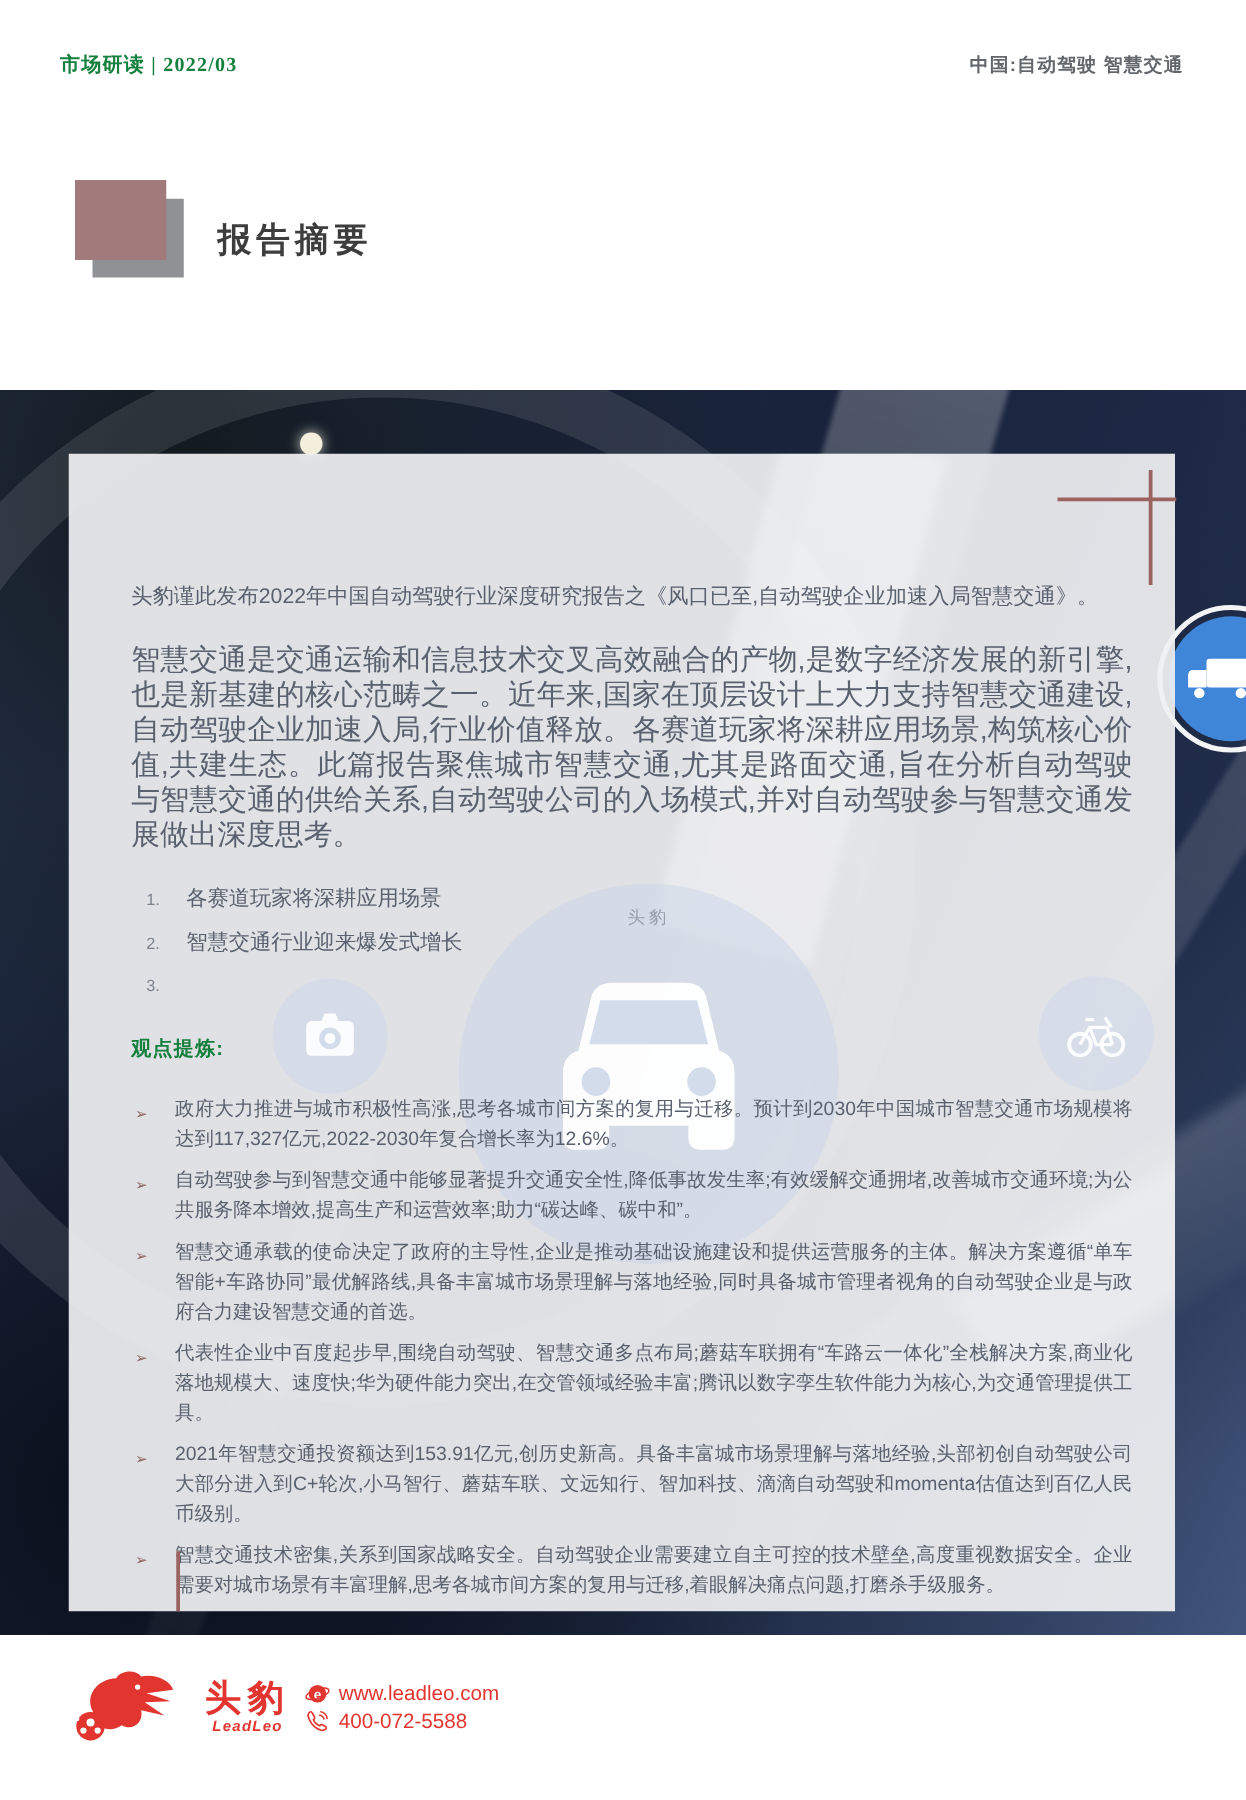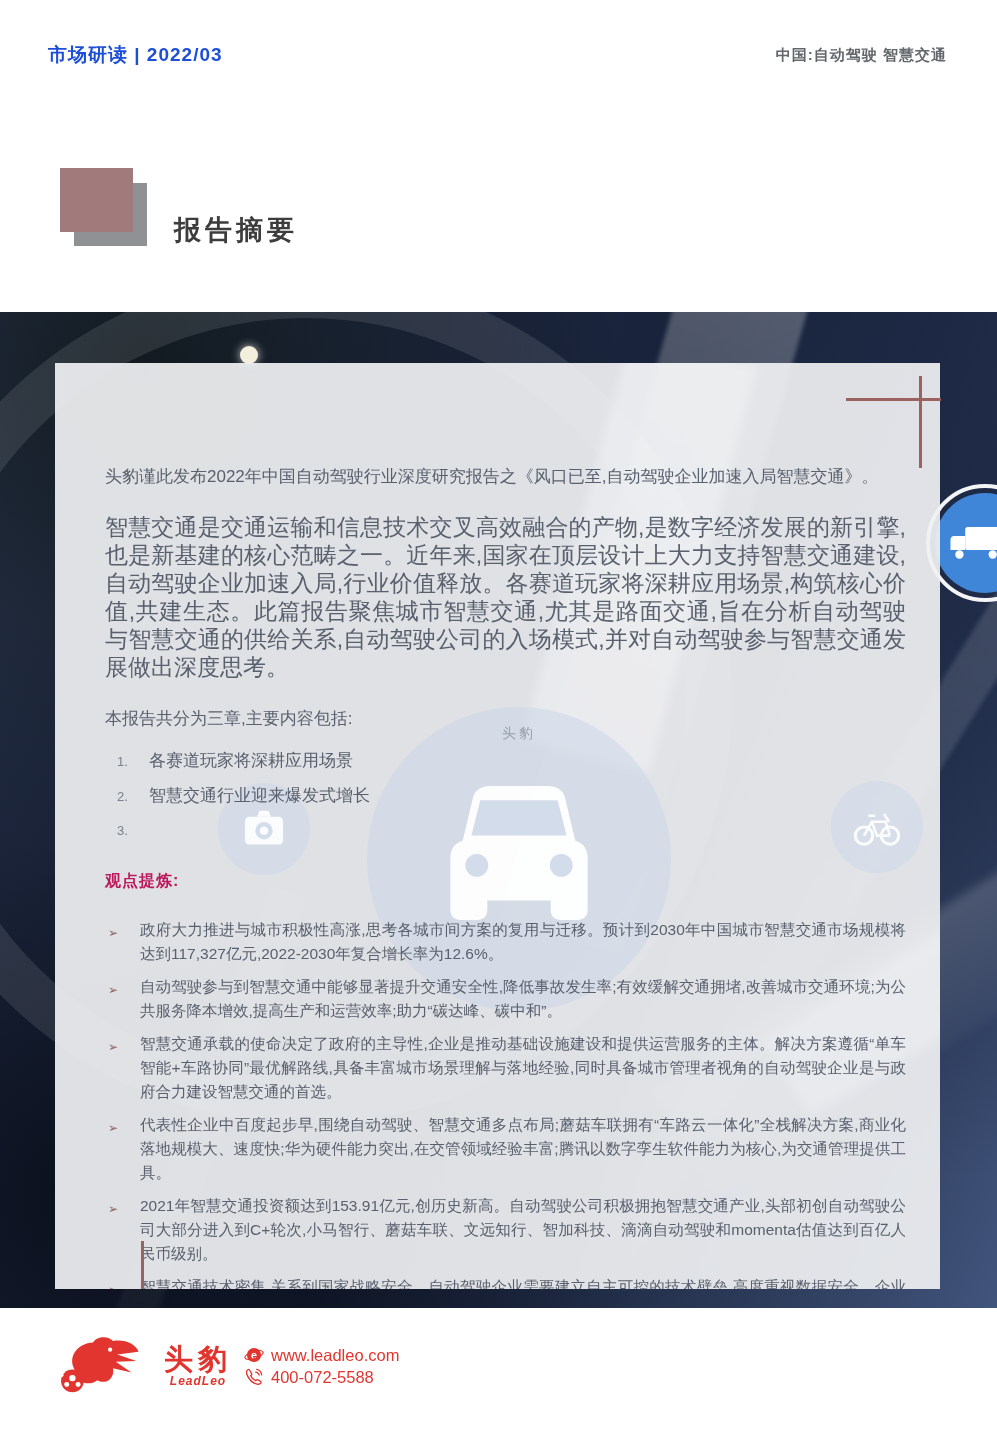--- a/index.html
+++ b/index.html
@@ -1,24 +1,24 @@
 <!DOCTYPE html>
 <html><head>
 <meta charset="utf-8">
 <style>
   html,body{margin:0;padding:0;}
   body{width:997px;height:1440px;background:#ffffff;font-family:"Liberation Sans","DejaVu Sans",sans-serif;position:relative;overflow:hidden;}
 
   
   .hdr{position:absolute;top:42px;left:48px;right:50px;display:flex;justify-content:space-between;align-items:center;}
-  .hdr-left{color:#1d4ed8;font-size:19px;font-weight:600;letter-spacing:1px;}
+  .hdr-left{color:#15803d;font-size:16px;font-weight:600;letter-spacing:1px;font-family:Liberation Serif, serif;}
   .hdr-right{color:#63676c;font-size:15px;font-weight:700;letter-spacing:1px;}
 
   
-  .title-block{position:absolute;top:168px;left:60px;display:flex;align-items:flex-end;}
+  .title-block{position:absolute;top:144px;left:60px;display:flex;align-items:center;}
   .squares{position:relative;width:88px;height:80px;flex:none;}
   .sq-gray{position:absolute;left:14px;top:15px;width:73px;height:63px;background:#8f9194;}
   .sq-mauve{position:absolute;left:0;top:0;width:73px;height:64px;background:#a17a7b;}
   .page-title{margin:16px 0 0 26px;font-size:27px;color:#3d3d3d;font-weight:700;letter-spacing:4px;}
 
   
   .photo{position:absolute;top:312px;left:0;width:997px;height:996px;overflow:hidden;
     background:
       radial-gradient(circle at 14% 6%, rgba(8,14,8,0.65) 0%, rgba(8,14,8,0) 38%),
       radial-gradient(circle at 8% 88%, rgba(6,10,20,0.8) 0%, rgba(6,10,20,0) 45%),
@@ -58,21 +58,21 @@
   .bl-v{left:86px;top:878px;width:3px;height:88px;}
 
   
   .content{position:relative;padding:50px 34px 0 50px;color:#59606e;margin-top:36px;}
   .p-intro{font-size:17px;line-height:28px;margin:14px 0 22px;}
   .p-overview{font-size:23px;line-height:28px;margin:0 0 24px;text-align:justify;}
   .p-chapters{font-size:17px;line-height:28px;margin:0 0 14px;}
   ol.chapters{list-style:none;margin:0 0 24px;padding:0 0 0 12px;}
   ol.chapters li{display:flex;align-items:baseline;font-size:17px;margin-bottom:6px;line-height:28px;}
   .chap-num{color:#7c828c;font-size:13px;width:32px;flex:none;}
-  .vp-title{color:#be185d;font-weight:700;font-size:16px;letter-spacing:1px;margin:26px 0 26px;}
+  .vp-title{color:#15803d;font-weight:700;font-size:16px;letter-spacing:1px;margin:26px 0 26px;}
   ul.viewpoints{list-style:none;margin:0;padding:0;}
   ul.viewpoints li{display:flex;font-size:15.5px;line-height:24px;margin-bottom:9px;color:#59606e;text-align:justify;}
   .arrow{color:#8c625e;font-size:12px;width:32px;flex:none;padding-top:3px;padding-left:3px;}
 
   
   .footer{position:absolute;left:44px;top:1334px;display:flex;align-items:center;}
   .logo-svg{width:118px;height:64px;flex:none;}
   .brand{margin-left:2px;text-align:center;}
   .brand-cn{color:#e2352f;font-size:29px;font-weight:900;letter-spacing:5px;line-height:30px;}
   .brand-en{color:#e2352f;font-size:12px;font-style:italic;font-weight:700;letter-spacing:1px;}
@@ -140,21 +140,20 @@
       <svg viewBox="0 0 60 60">
         <circle cx="15" cy="40" r="10" fill="none" stroke="rgba(255,255,255,0.9)" stroke-width="3.5"></circle>
         <circle cx="45" cy="40" r="10" fill="none" stroke="rgba(255,255,255,0.9)" stroke-width="3.5"></circle>
         <path d="M15,40 L24,24 L40,24 L45,40 M24,24 L30,40 L45,40 M20,17 L28,17 M38,15 L44,24" fill="none" stroke="rgba(255,255,255,0.9)" stroke-width="3"></path>
       </svg>
     </div>
 
     <div class="content">
       <p class="p-intro">头豹谨此发布2022年中国自动驾驶行业深度研究报告之《风口已至,自动驾驶企业加速入局智慧交通》。</p>
       <p class="p-overview">智慧交通是交通运输和信息技术交叉高效融合的产物,是数字经济发展的新引擎,也是新基建的核心范畴之一。近年来,国家在顶层设计上大力支持智慧交通建设,自动驾驶企业加速入局,行业价值释放。各赛道玩家将深耕应用场景,构筑核心价值,共建生态。此篇报告聚焦城市智慧交通,尤其是路面交通,旨在分析自动驾驶与智慧交通的供给关系,自动驾驶公司的入场模式,并对自动驾驶参与智慧交通发展做出深度思考。</p>
-      <p class="p-chapters">本报告共分为三章,主要内容包括:</p>
 
       <ol class="chapters">
 
           <li>
             <span class="chap-num">1.</span>
             <span>各赛道玩家将深耕应用场景</span>
           </li>
 
           <li>
             <span class="chap-num">2.</span>
@@ -185,21 +184,21 @@
             <span>智慧交通承载的使命决定了政府的主导性,企业是推动基础设施建设和提供运营服务的主体。解决方案遵循“单车智能+车路协同”最优解路线,具备丰富城市场景理解与落地经验,同时具备城市管理者视角的自动驾驶企业是与政府合力建设智慧交通的首选。</span>
           </li>
 
           <li>
             <span class="arrow">➢</span>
             <span>代表性企业中百度起步早,围绕自动驾驶、智慧交通多点布局;蘑菇车联拥有“车路云一体化”全栈解决方案,商业化落地规模大、速度快;华为硬件能力突出,在交管领域经验丰富;腾讯以数字孪生软件能力为核心,为交通管理提供工具。</span>
           </li>
 
           <li>
             <span class="arrow">➢</span>
-            <span>2021年智慧交通投资额达到153.91亿元,创历史新高。自动驾驶公司积极拥抱智慧交通产业,头部初创自动驾驶公司大部分进入到C+轮次,小马智行、蘑菇车联、文远知行、智加科技、滴滴自动驾驶和momenta估值达到百亿人民币级别。</span>
+            <span>2021年智慧交通投资额达到153.91亿元,创历史新高。具备丰富城市场景理解与落地经验,头部初创自动驾驶公司大部分进入到C+轮次,小马智行、蘑菇车联、文远知行、智加科技、滴滴自动驾驶和momenta估值达到百亿人民币级别。</span>
           </li>
 
           <li>
             <span class="arrow">➢</span>
             <span>智慧交通技术密集,关系到国家战略安全。自动驾驶企业需要建立自主可控的技术壁垒,高度重视数据安全。企业需要对城市场景有丰富理解,思考各城市间方案的复用与迁移,着眼解决痛点问题,打磨杀手级服务。</span>
           </li>
         </ul>
     </div>
 
     <div class="cross bl-v"></div>

